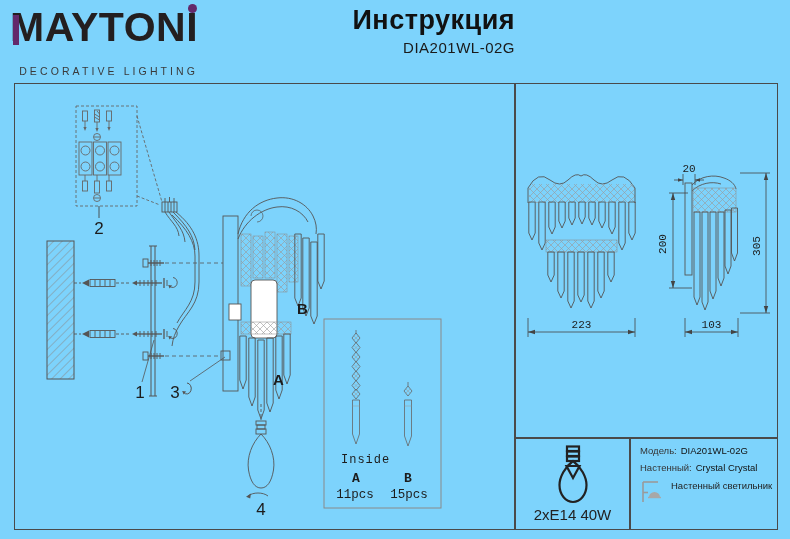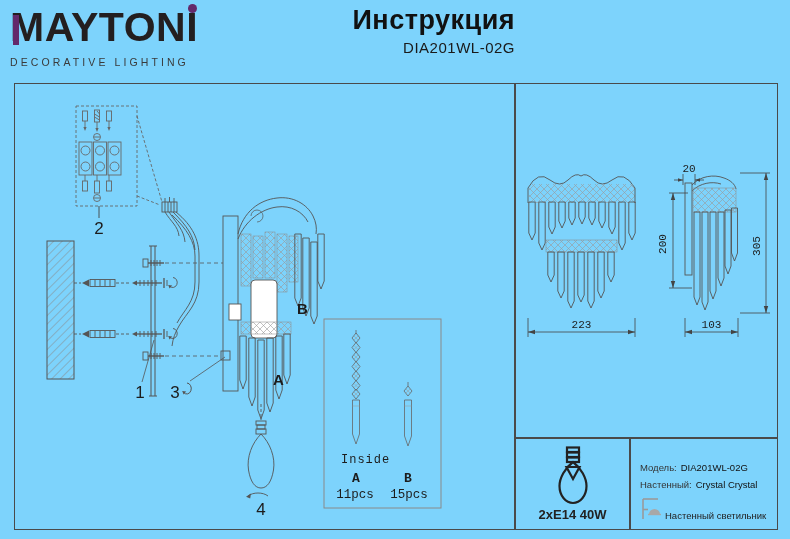--- a/index.html
+++ b/index.html
@@ -8,42 +8,42 @@
     font-family:"Liberation Sans", sans-serif; color:#231f20; overflow:hidden;
   }
   
   .logo { position:absolute; left:10px; top:3px; }
   .logo-text {
     position:relative; display:inline-block; font-weight:bold; font-size:41px;
     line-height:1.2; letter-spacing:0.5px; color:#231f20;
   }
   .logo-m-accent { position:absolute; left:3px; top:12px; width:6px; height:30px; background:#63296b; }
   .logo-i-dot { position:absolute; right:1px; top:1px; width:9px; height:9px; border-radius:50%; background:#63296b; }
-  .logo-sub { margin-top:4px; font-size:10.5px; letter-spacing:3.1px; color:#3a3a3a; }
+  .logo-sub { margin-top:13px; font-size:10.5px; letter-spacing:3.1px; color:#3a3a3a; text-align:right; }
   .title-block { position:absolute; left:295px; top:5px; width:220px; text-align:right; }
   .doc-title { font-size:27px; font-weight:bold; letter-spacing:0.5px; color:#111; }
   .doc-model { margin-top:3px; font-size:15px; font-weight:normal; color:#1a1a1a; letter-spacing:0.5px; }
   
   .outer-box { position:absolute; left:14px; top:83px; width:762px; height:445px; border:1.6px solid #4a4a4a; }
   .divider-v-main { position:absolute; left:499px; top:0; width:2px; height:100%; background:#4a4a4a; }
   .divider-h-right { position:absolute; left:501px; top:353px; width:261px; height:2px; background:#4a4a4a; }
   .divider-v-spec { position:absolute; left:614px; top:355px; width:2px; height:90px; background:#4a4a4a; }
   .main-svg { position:absolute; left:0; top:0; }
   .dims-svg { position:absolute; left:501px; top:0; }
   
   .spec-bulb {
     position:absolute; left:501px; top:355px; width:113px; height:90px;
     display:flex; flex-direction:column; align-items:center; justify-content:center;
   }
-  .spec-bulb-label { font-size:13px; color:#222; margin-top:1px;font-weight:bold; }
-  .spec-info { position:absolute; left:616px; top:355px; width:146px; height:90px; padding:23px 0 0 9px; box-sizing:border-box; font-size:9.5px; color:#222; }
+  .spec-bulb-label { font-size:15px; color:#222; margin-top:1px; }
+  .spec-info { position:absolute; left:616px; top:355px; width:146px; height:90px; padding:6px 0 0 9px; box-sizing:border-box; font-size:9.5px; color:#222; }
   .spec-row { display:flex; margin-bottom:6px; white-space:nowrap; }
   .spec-label { margin-right:4px; color:#333; }
   .spec-value { color:#111; }
-  .spec-type-row { display:flex; align-items:flex-end; gap:3px; margin-top:7px; }
+  .spec-type-row { display:flex; align-items:flex-start; gap:9px; margin-top:7px; }
   .spec-type-text { font-size:9.5px; color:#222; }
   
   svg { display:block; }
   text { font-family:"Liberation Sans", sans-serif; fill:#1c1c1c; }
   .cad-num { font-family:"Liberation Mono", monospace; font-size:11px; }
   .mono-txt { font-family:"Liberation Mono", monospace; }
 </style>
 </head>
 <body>
 

